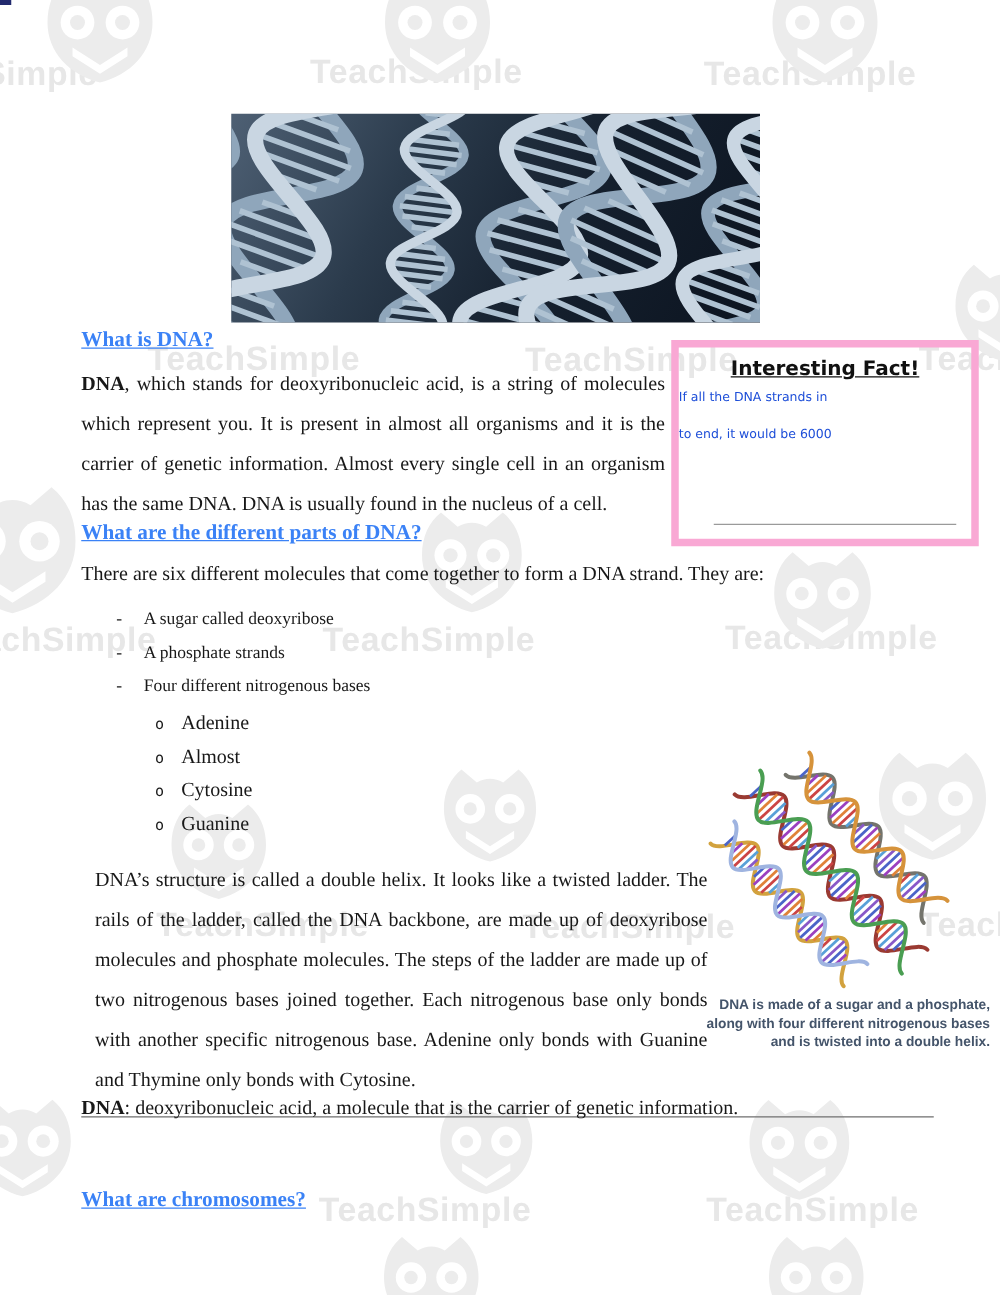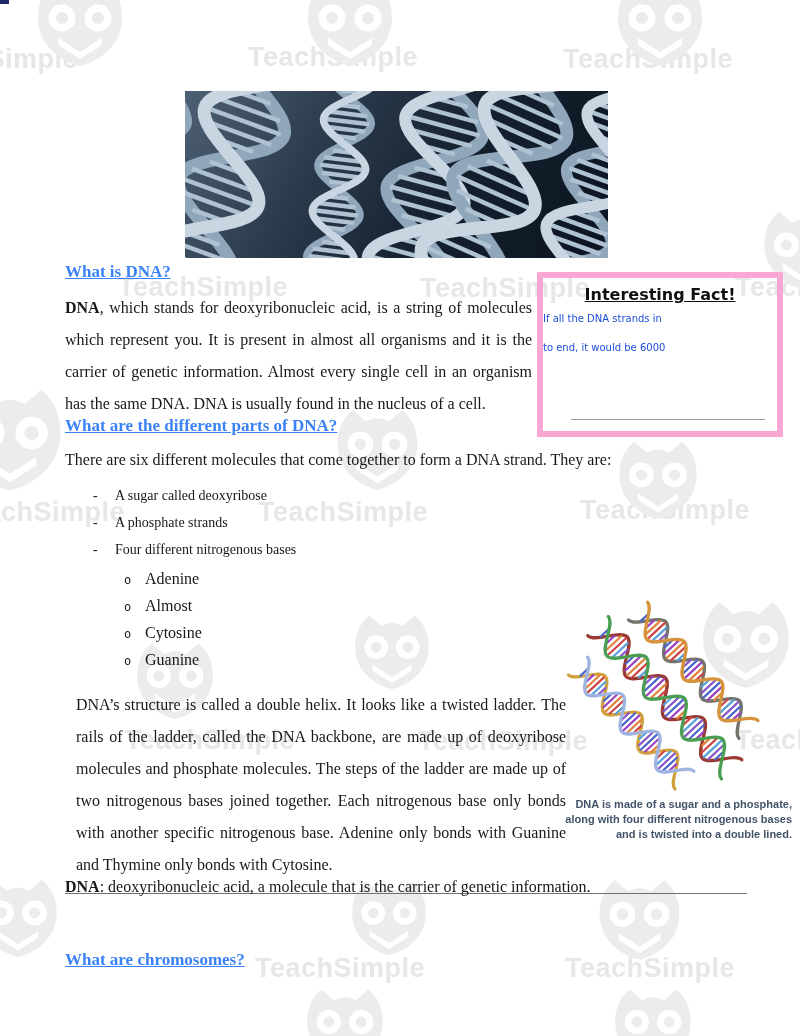--- a/index.html
+++ b/index.html
@@ -395,21 +395,21 @@
             <line x1="-10.294474642967167" x2="10.294474642967167" y1="134.42" y2="134.42" stroke="#4A64C8" stroke-width="2.2"></line>
             <line x1="-5.7617739422565135" x2="5.7617739422565135" y1="138.84" y2="138.84" stroke="#9B40C0" stroke-width="2.2"></line>
             <path d="M 13 0 C 13 9.36 -13 16.64 -13 26 C -13 35.36 13 42.64 13 52 C 13 61.36 -13 68.64 -13 78 C -13 87.36 13 94.64 13 104 C 13 113.36 -13 120.64 -13 130 C -13 139.36 13 146.64 13 156" fill="none" stroke="#9FB4E0" stroke-width="3.2" stroke-linecap="round"></path>
           </g>
         </svg>
     </div>
 
     <div class="caption">
       <div>DNA is made of a sugar and a phosphate,</div>
       <div>along with four different nitrogenous bases</div>
-      <div>and is twisted into a double lined.</div>
+      <div>and is twisted into a double helix.</div>
     </div>
 
     <div class="rule"></div>
 
     <div class="definition"><b class="lead">DNA</b><span>: deoxyribonucleic acid, a molecule that is the carrier of genetic information.</span></div>
 
     <h2 class="heading h-chrom">What are chromosomes?</h2>
 
   </div>
 </div>

